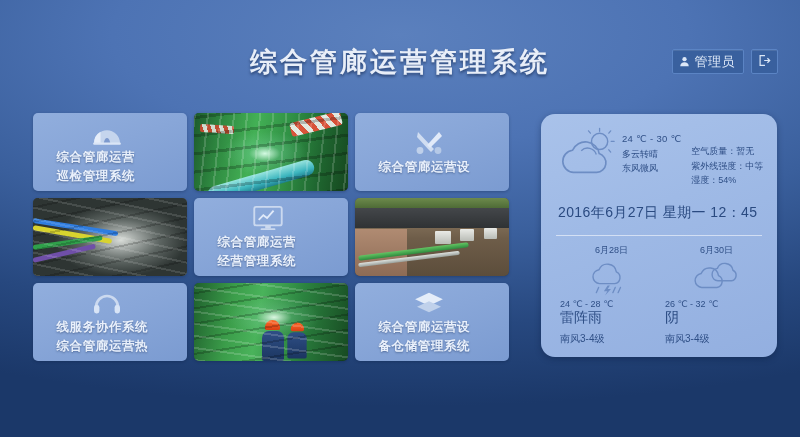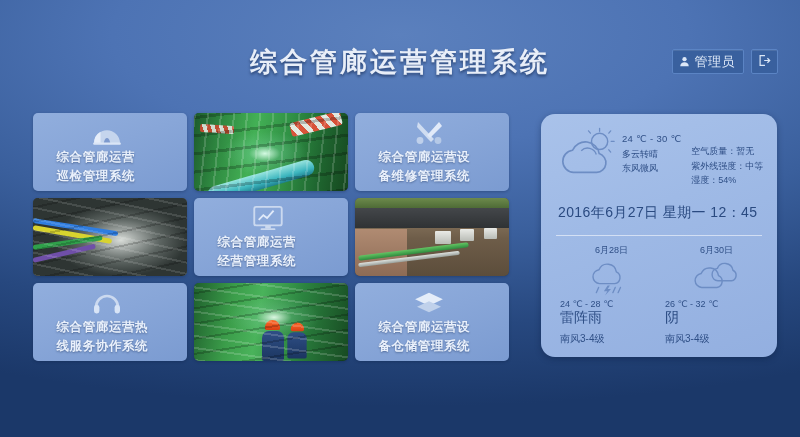--- a/index.html
+++ b/index.html
@@ -261,21 +261,20 @@
       <div class="t-icon">
         <svg width="30" height="28" viewBox="0 0 30 28">
           <path d="M4 3 L17 17 l3 3 -3 3 -3-3 L3 8 Z" fill="#d4e0f3"></path>
           <circle cx="6" cy="21.5" r="3.4" fill="#c2d3ec"></circle>
           <path d="M25 3 l-9 10 -3 3 3 3 3-3 9-9 Z" fill="#e6eefb"></path>
           <circle cx="24" cy="21.5" r="3.4" fill="#b8cbe8"></circle>
         </svg>
       </div>
       <div class="t-label">
         <div>综合管廊运营设</div>
-        <div>备维修管理系统</div>
       </div>
     </div>
 
     <div class="tile photo">
       <div class="ph ph-corridor">
         <div class="p p1"></div>
           <div class="p p2"></div>
           <div class="p p3"></div>
           <div class="p p4"></div>
       </div>
@@ -311,22 +310,22 @@
 
     <div class="tile card">
       <div class="t-icon">
         <svg width="30" height="26" viewBox="0 0 30 26">
           <path d="M4 17 A11 11 0 0 1 26 17" fill="none" stroke="#cfdcf1" stroke-width="2.6"></path>
           <rect x="2" y="15" width="5.4" height="8.4" rx="2.4" fill="#dde8f8"></rect>
           <rect x="22.6" y="15" width="5.4" height="8.4" rx="2.4" fill="#dde8f8"></rect>
         </svg>
       </div>
       <div class="t-label">
+        <div>线服务协作系统</div>
         <div>综合管廊运营热</div>
-        <div>线服务协作系统</div>
       </div>
     </div>
 
     <div class="tile photo">
       <div class="ph ph-workers">
         <div class="w w1">
             <div class="helmet"></div>
             <div class="body"></div>
           </div>
         <div class="w w2">

